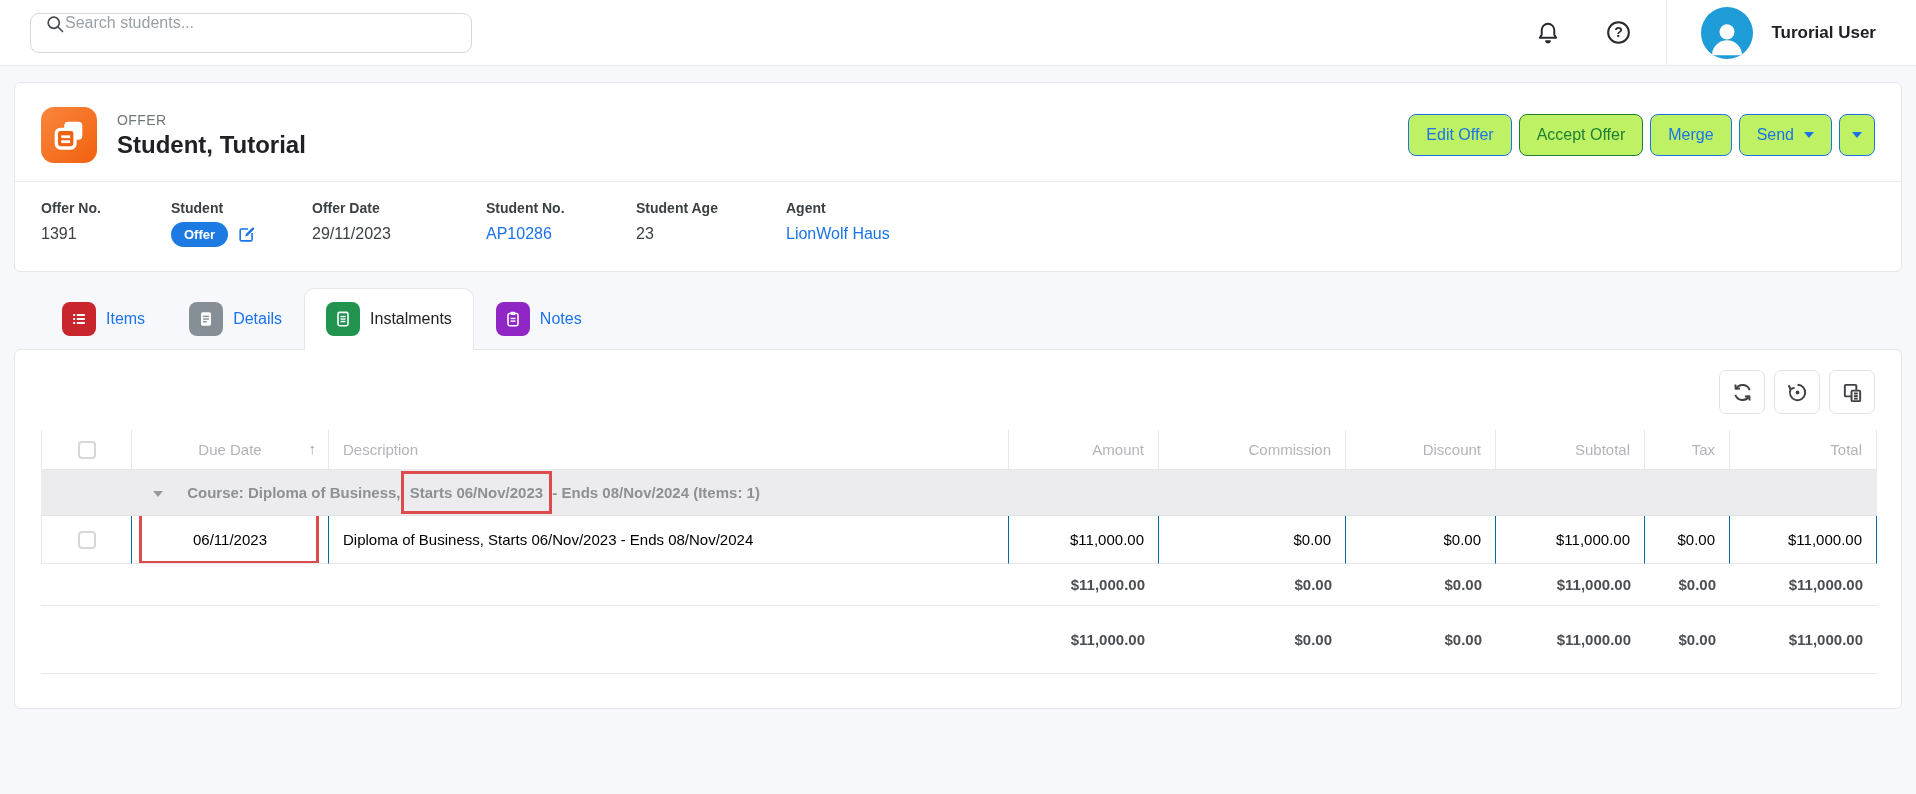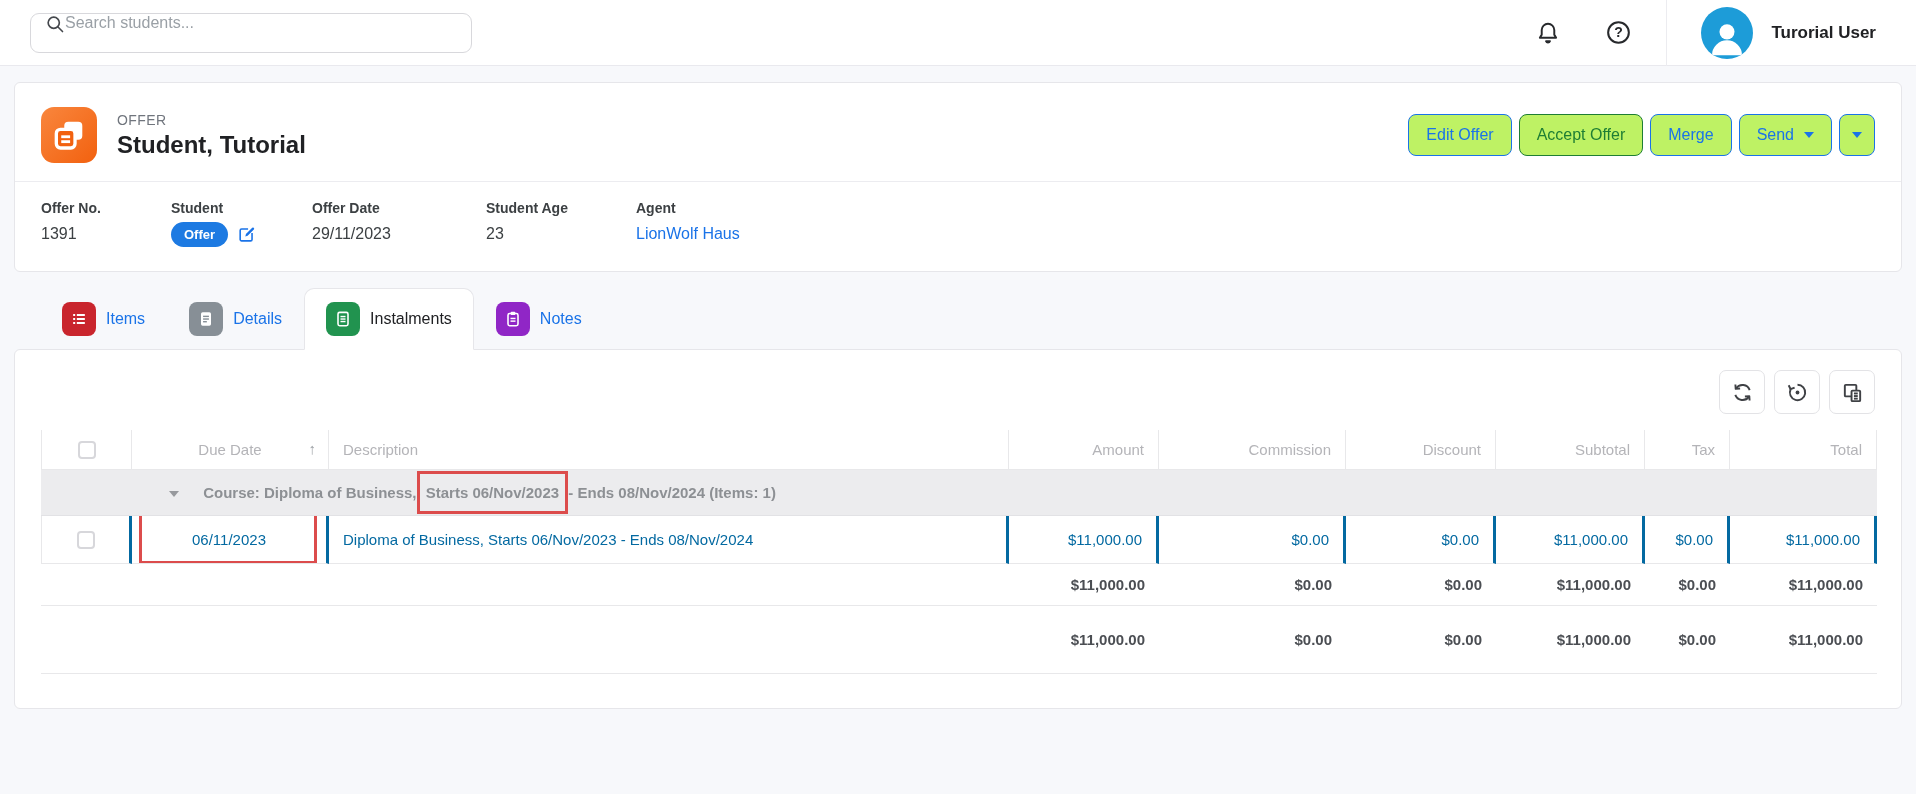--- a/index.html
+++ b/index.html
@@ -123,34 +123,34 @@
     text-align: left; position: relative;
   }
   .grid thead th:first-child { border-left: 1px solid #e8e8ea; }
   .num { text-align: right !important; }
   .ctr { text-align: center !important; }
 
   .sort-arrow { position: absolute; right: 12px; top: 10px; color: #9fa3a8; font-size: 15px; }
 
   .group-row td {
     background: #ececee; color: #8d9094; font-weight: bold;
-    padding: 14px 16px; border-bottom: 1px solid #e2e2e5;
+    padding: 14px 0; border-bottom: 1px solid #e2e2e5;
   }
   .group-caret {
     width: 0; height: 0; display: inline-block; margin: 0 20px 1px 112px;
     border-left: 5px solid transparent; border-right: 5px solid transparent;
     border-top: 6px solid #97999d;
   }
   .hl-inline {
     border: 3px solid #dc4c4c; padding: 10px 6px; margin: 0 -4px;
   }
 
   .data-row td {
-    color: #0369a1; padding: 14px;
-    border-right: 3px solid #0369a1; border-bottom: 1px solid #e8e8ea;
+    color: #000000; padding: 14px;
+    border-right: 1px solid #0369a1; border-bottom: 1px solid #e8e8ea;
   }
   .data-row td:first-child { border-left: 1px solid #e8e8ea; }
   .date-cell { position: relative; }
   .date-annotation {
     position: absolute; top: -3px; bottom: -1px; left: 7px; right: 9px;
     border: 3px solid #dc4c4c; pointer-events: none;
   }
 
   .checkbox {
     width: 18px; height: 18px; display: inline-block; vertical-align: middle;
@@ -259,20 +259,24 @@
             <svg width="19" height="19" viewBox="0 0 24 24" fill="none" stroke="#1a73e8" stroke-width="2">
                 <path d="M14 5H5.8A1.8 1.8 0 0 0 4 6.8v11.4A1.8 1.8 0 0 0 5.8 20h11.4a1.8 1.8 0 0 0 1.8-1.8V10"></path>
                 <path d="M10.5 14.5l.8-3L19.2 3.6a1.4 1.4 0 0 1 2 0l.1.1a1.4 1.4 0 0 1 0 2L13.4 13.6z" fill="#1a73e8" stroke="none"></path>
               </svg>
           </span>
         </span>
       </div>
       <div class="info-field w3">
         <span class="info-label">Offer Date</span>
         <span class="info-value">29/11/2023</span>
+      </div>
+      <div class="info-field w4">
+        <span class="info-label">Student No.</span>
+        <span class="info-value link">AP10286</span>
       </div>
       <div class="info-field w5">
         <span class="info-label">Student Age</span>
         <span class="info-value">23</span>
       </div>
       <div class="info-field">
         <span class="info-label">Agent</span>
         <span class="info-value link">LionWolf Haus</span>
       </div>
     </div>

